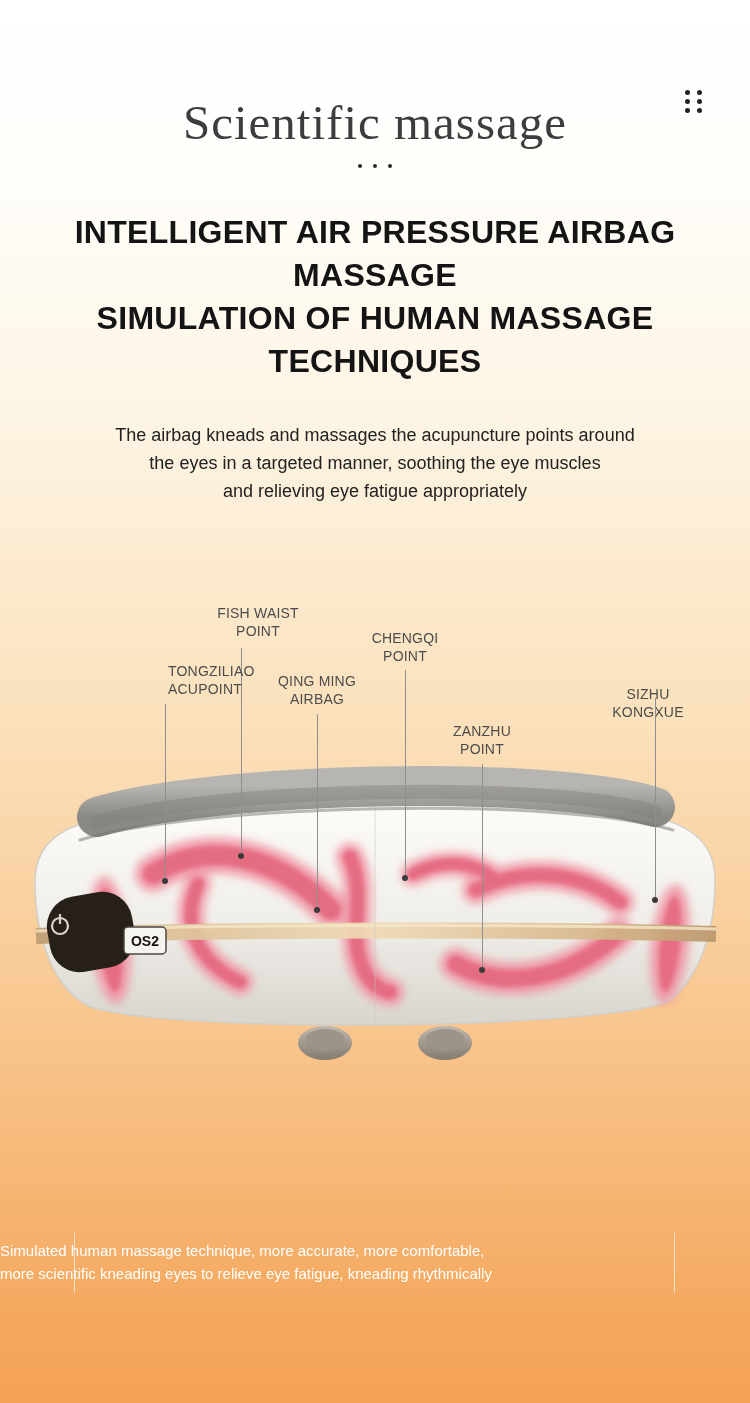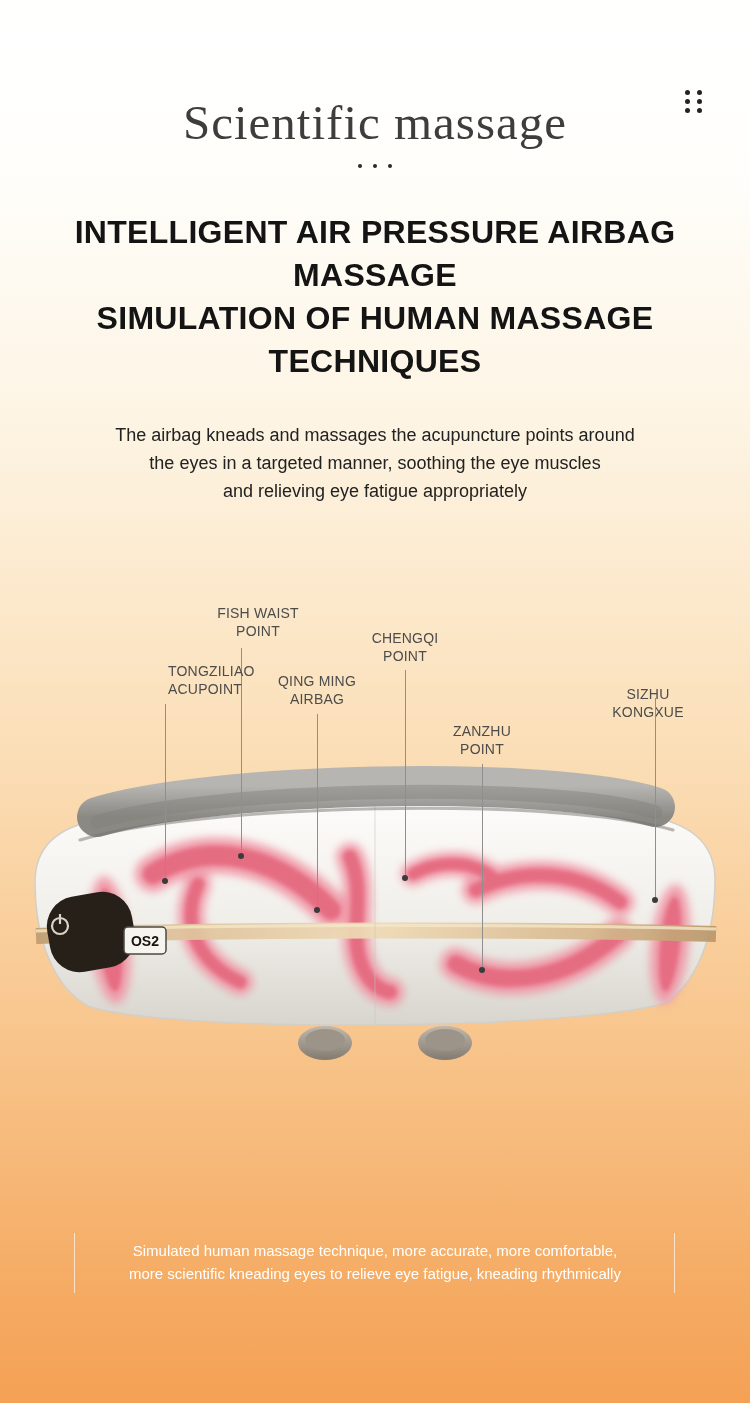--- a/index.html
+++ b/index.html
@@ -60,21 +60,21 @@
   .c4-dot   { left: 405px; top: 878px; }
   .c5-label { left: 482px; top: 722px; }
   .c5-line  { left: 482px; top: 764px; height: 204px; }
   .c5-dot   { left: 482px; top: 970px; }
   .c6-label { left: 648px; top: 685px; }
   .c6-line  { left: 655px; top: 698px; height: 200px; }
   .c6-dot   { left: 655px; top: 900px; }
   .device { position: absolute; left: 28px; top: 762px; width: 694px; height: 312px; }
   .footer-text {
     position: absolute; top: 1239px; left: 0; width: 100%;
-    text-align: center; font-size: 15px; line-height: 23px;
+    font-size: 15px; line-height: 23px;
     color: #ffffff; white-space: pre-line; margin: 0;
   }
   .footer-rail { position: absolute; top: 1233px; width: 1px; height: 60px;
     background: rgba(255,255,255,0.65); }
   .footer-rail-left { left: 74px; }
   .footer-rail-right { right: 75px; }
 </style>
 </head>
 <body>
 

